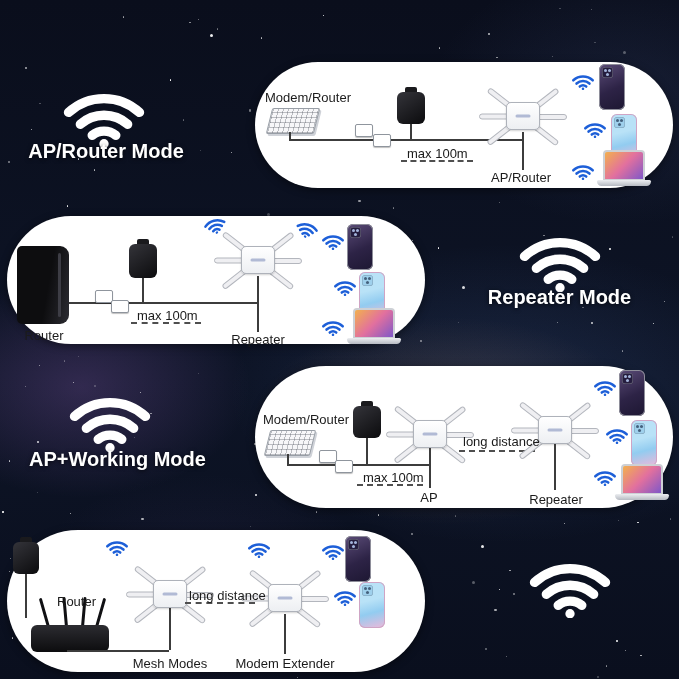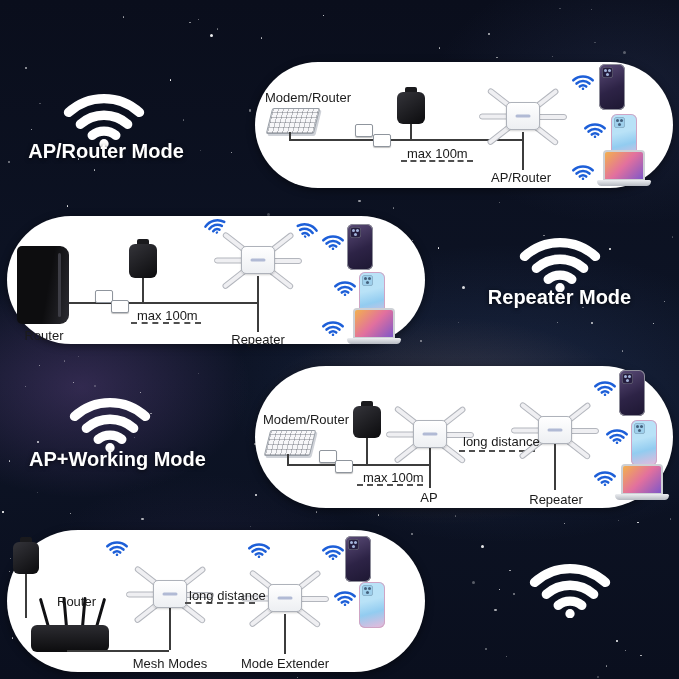--- a/index.html
+++ b/index.html
@@ -491,21 +491,21 @@
     <div class="ant-device" style="left:233px;top:30px">
       <i class="ant a1"></i>
       <i class="ant a2"></i>
       <i class="ant a3"></i>
       <i class="ant a4"></i>
       <i class="ant a5"></i>
       <i class="ant a6"></i>
       <div class="ant-box"></div>
     </div>
     <div class="wv" style="left:277px;top:84px;height:40px"></div>
-    <div class="lbl" style="left:228px;top:126px;width:100px;text-align:center">Mode Extender</div>
+    <div class="lbl" style="left:228px;top:126px;width:100px;text-align:center">Modem Extender</div>
     <span class="wifi wifi-s" style="left: 314px; top: 12px; color: rgb(29, 95, 216);"><svg viewBox="0 0 100 78" width="100%" height="100%" aria-hidden="true">
           <path d="M8 36 A62 62 0 0 1 92 36" fill="none" stroke="currentColor" stroke-width="11" stroke-linecap="round"></path>
           <path d="M22 50 A42 42 0 0 1 78 50" fill="none" stroke="currentColor" stroke-width="11" stroke-linecap="round"></path>
           <path d="M36 63 A22 22 0 0 1 64 63" fill="none" stroke="currentColor" stroke-width="11" stroke-linecap="round"></path>
           <circle cx="50" cy="73" r="5.5" fill="currentColor"></circle>
         </svg></span>
     <div class="phone phone-dark" style="left:338px;top:6px"></div>
     <span class="wifi wifi-s" style="left: 326px; top: 58px; color: rgb(29, 95, 216);"><svg viewBox="0 0 100 78" width="100%" height="100%" aria-hidden="true">
           <path d="M8 36 A62 62 0 0 1 92 36" fill="none" stroke="currentColor" stroke-width="11" stroke-linecap="round"></path>
           <path d="M22 50 A42 42 0 0 1 78 50" fill="none" stroke="currentColor" stroke-width="11" stroke-linecap="round"></path>

